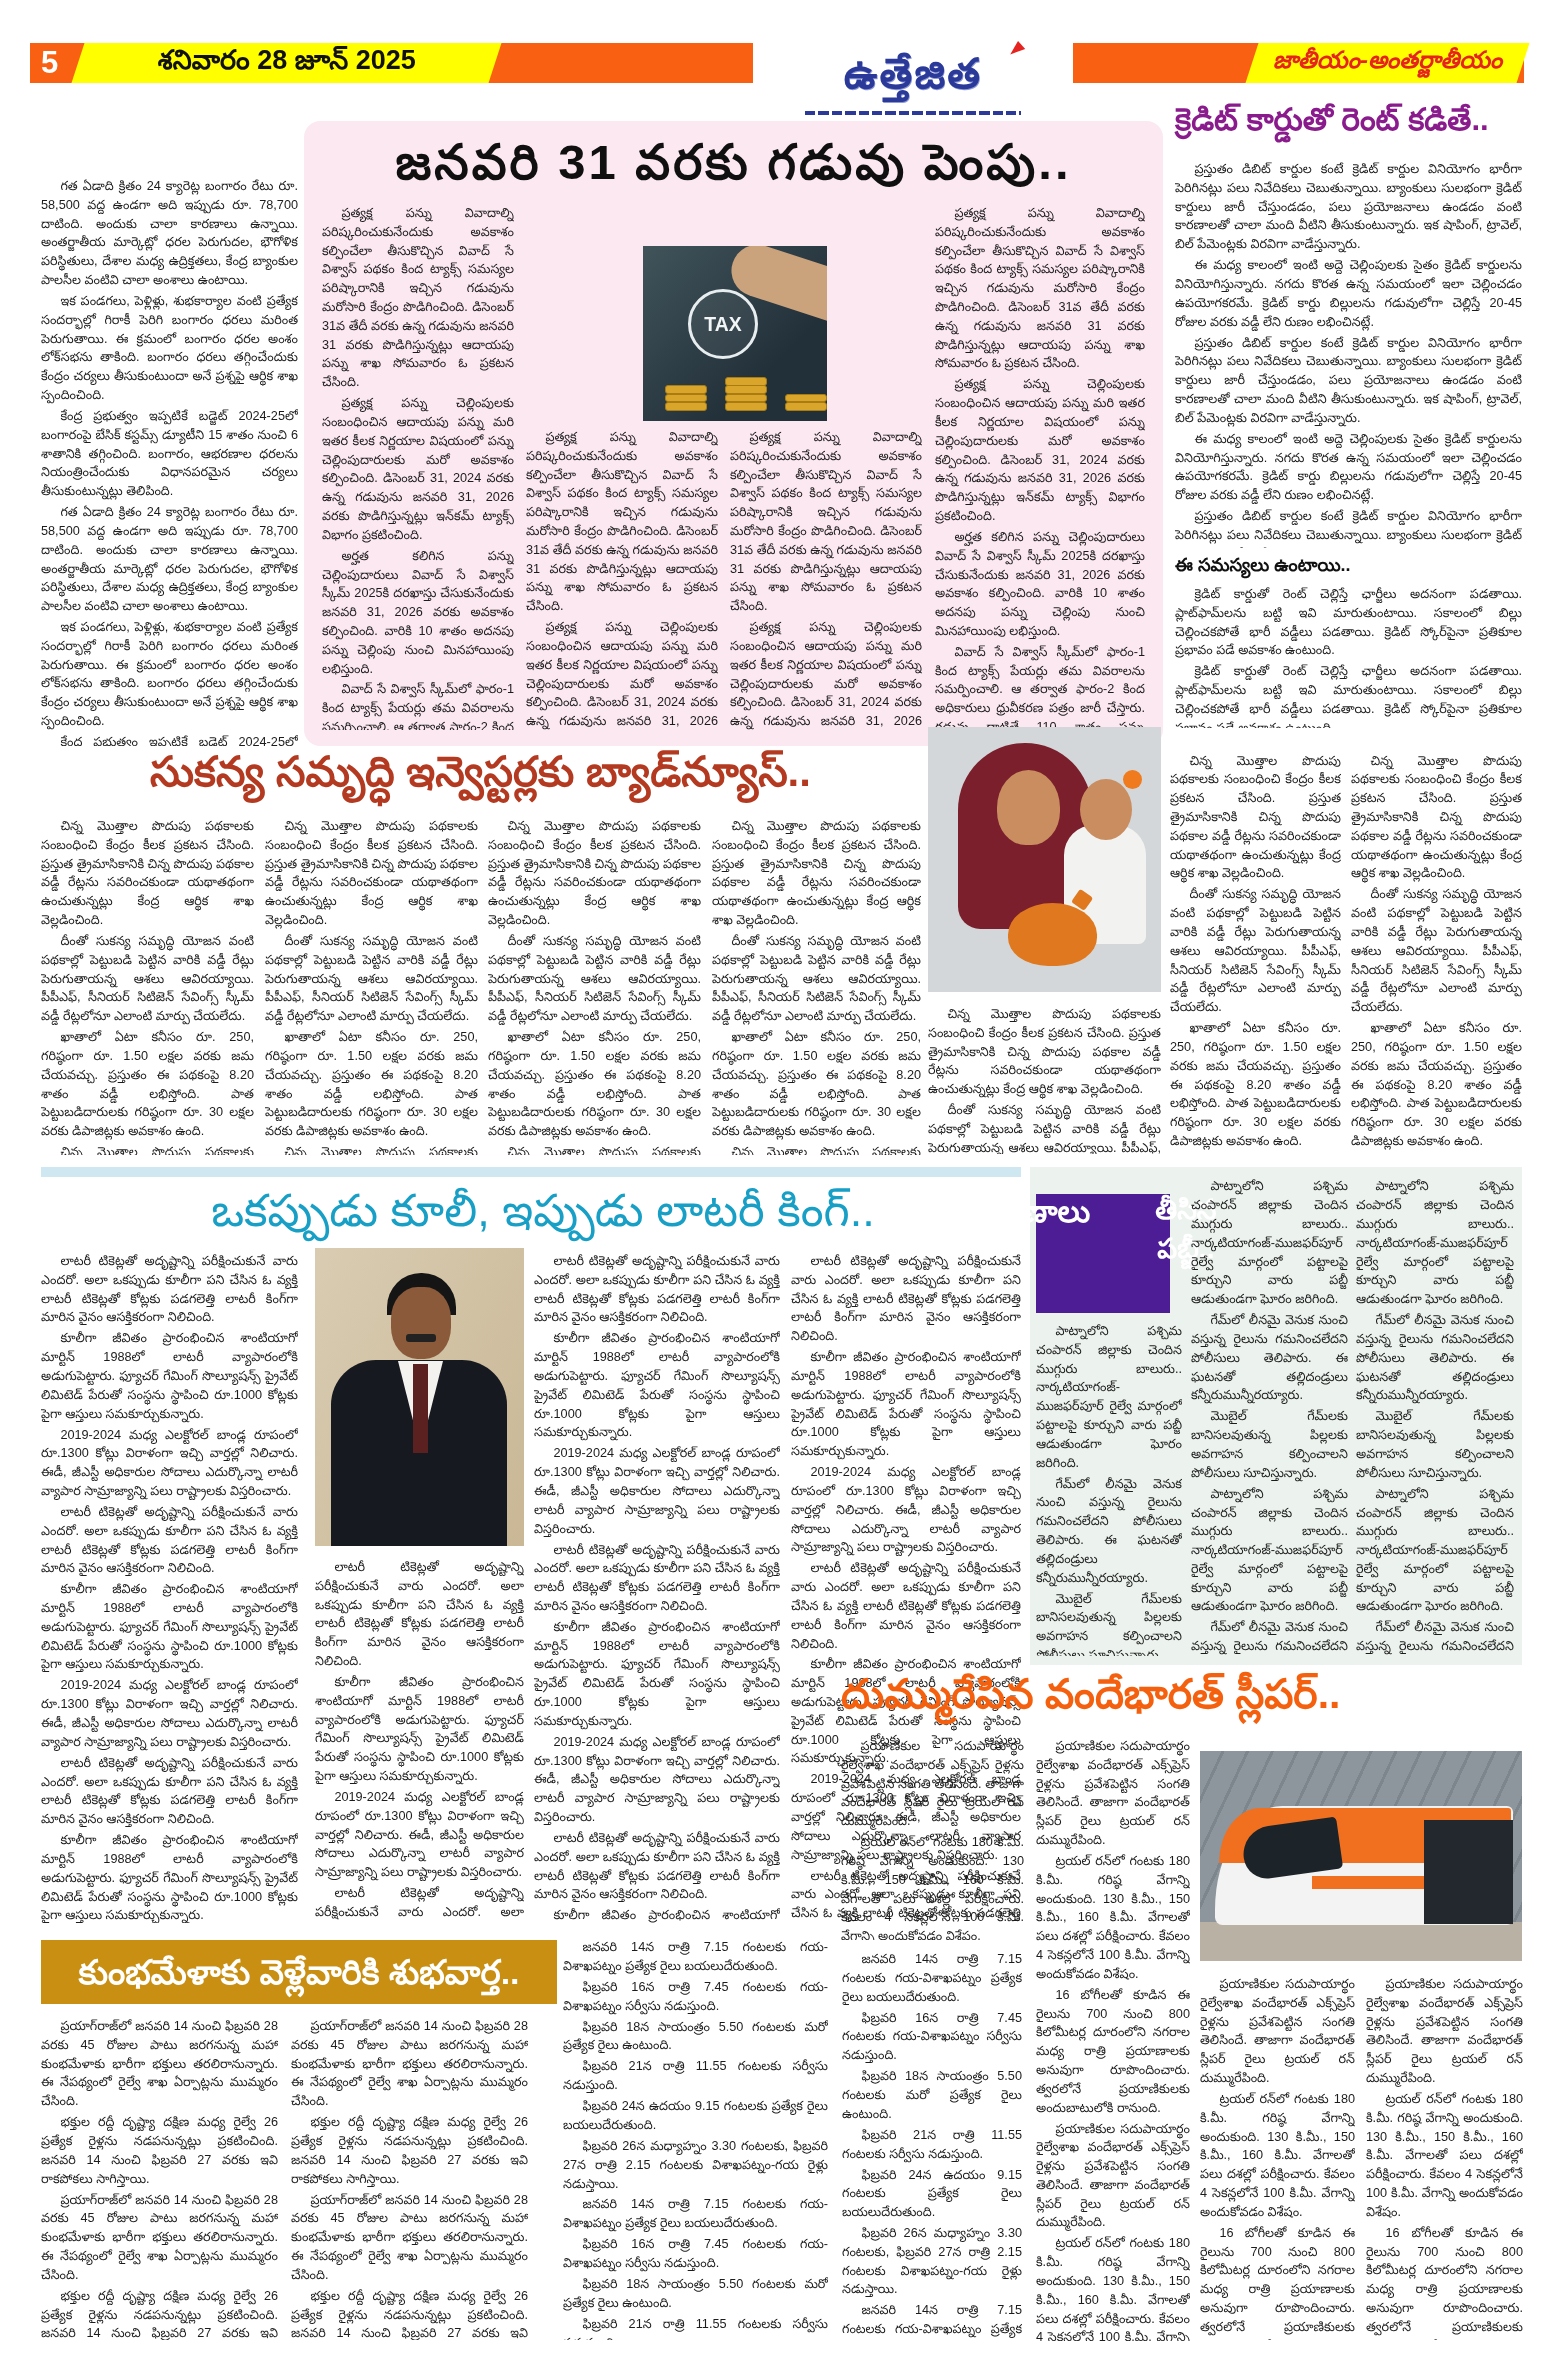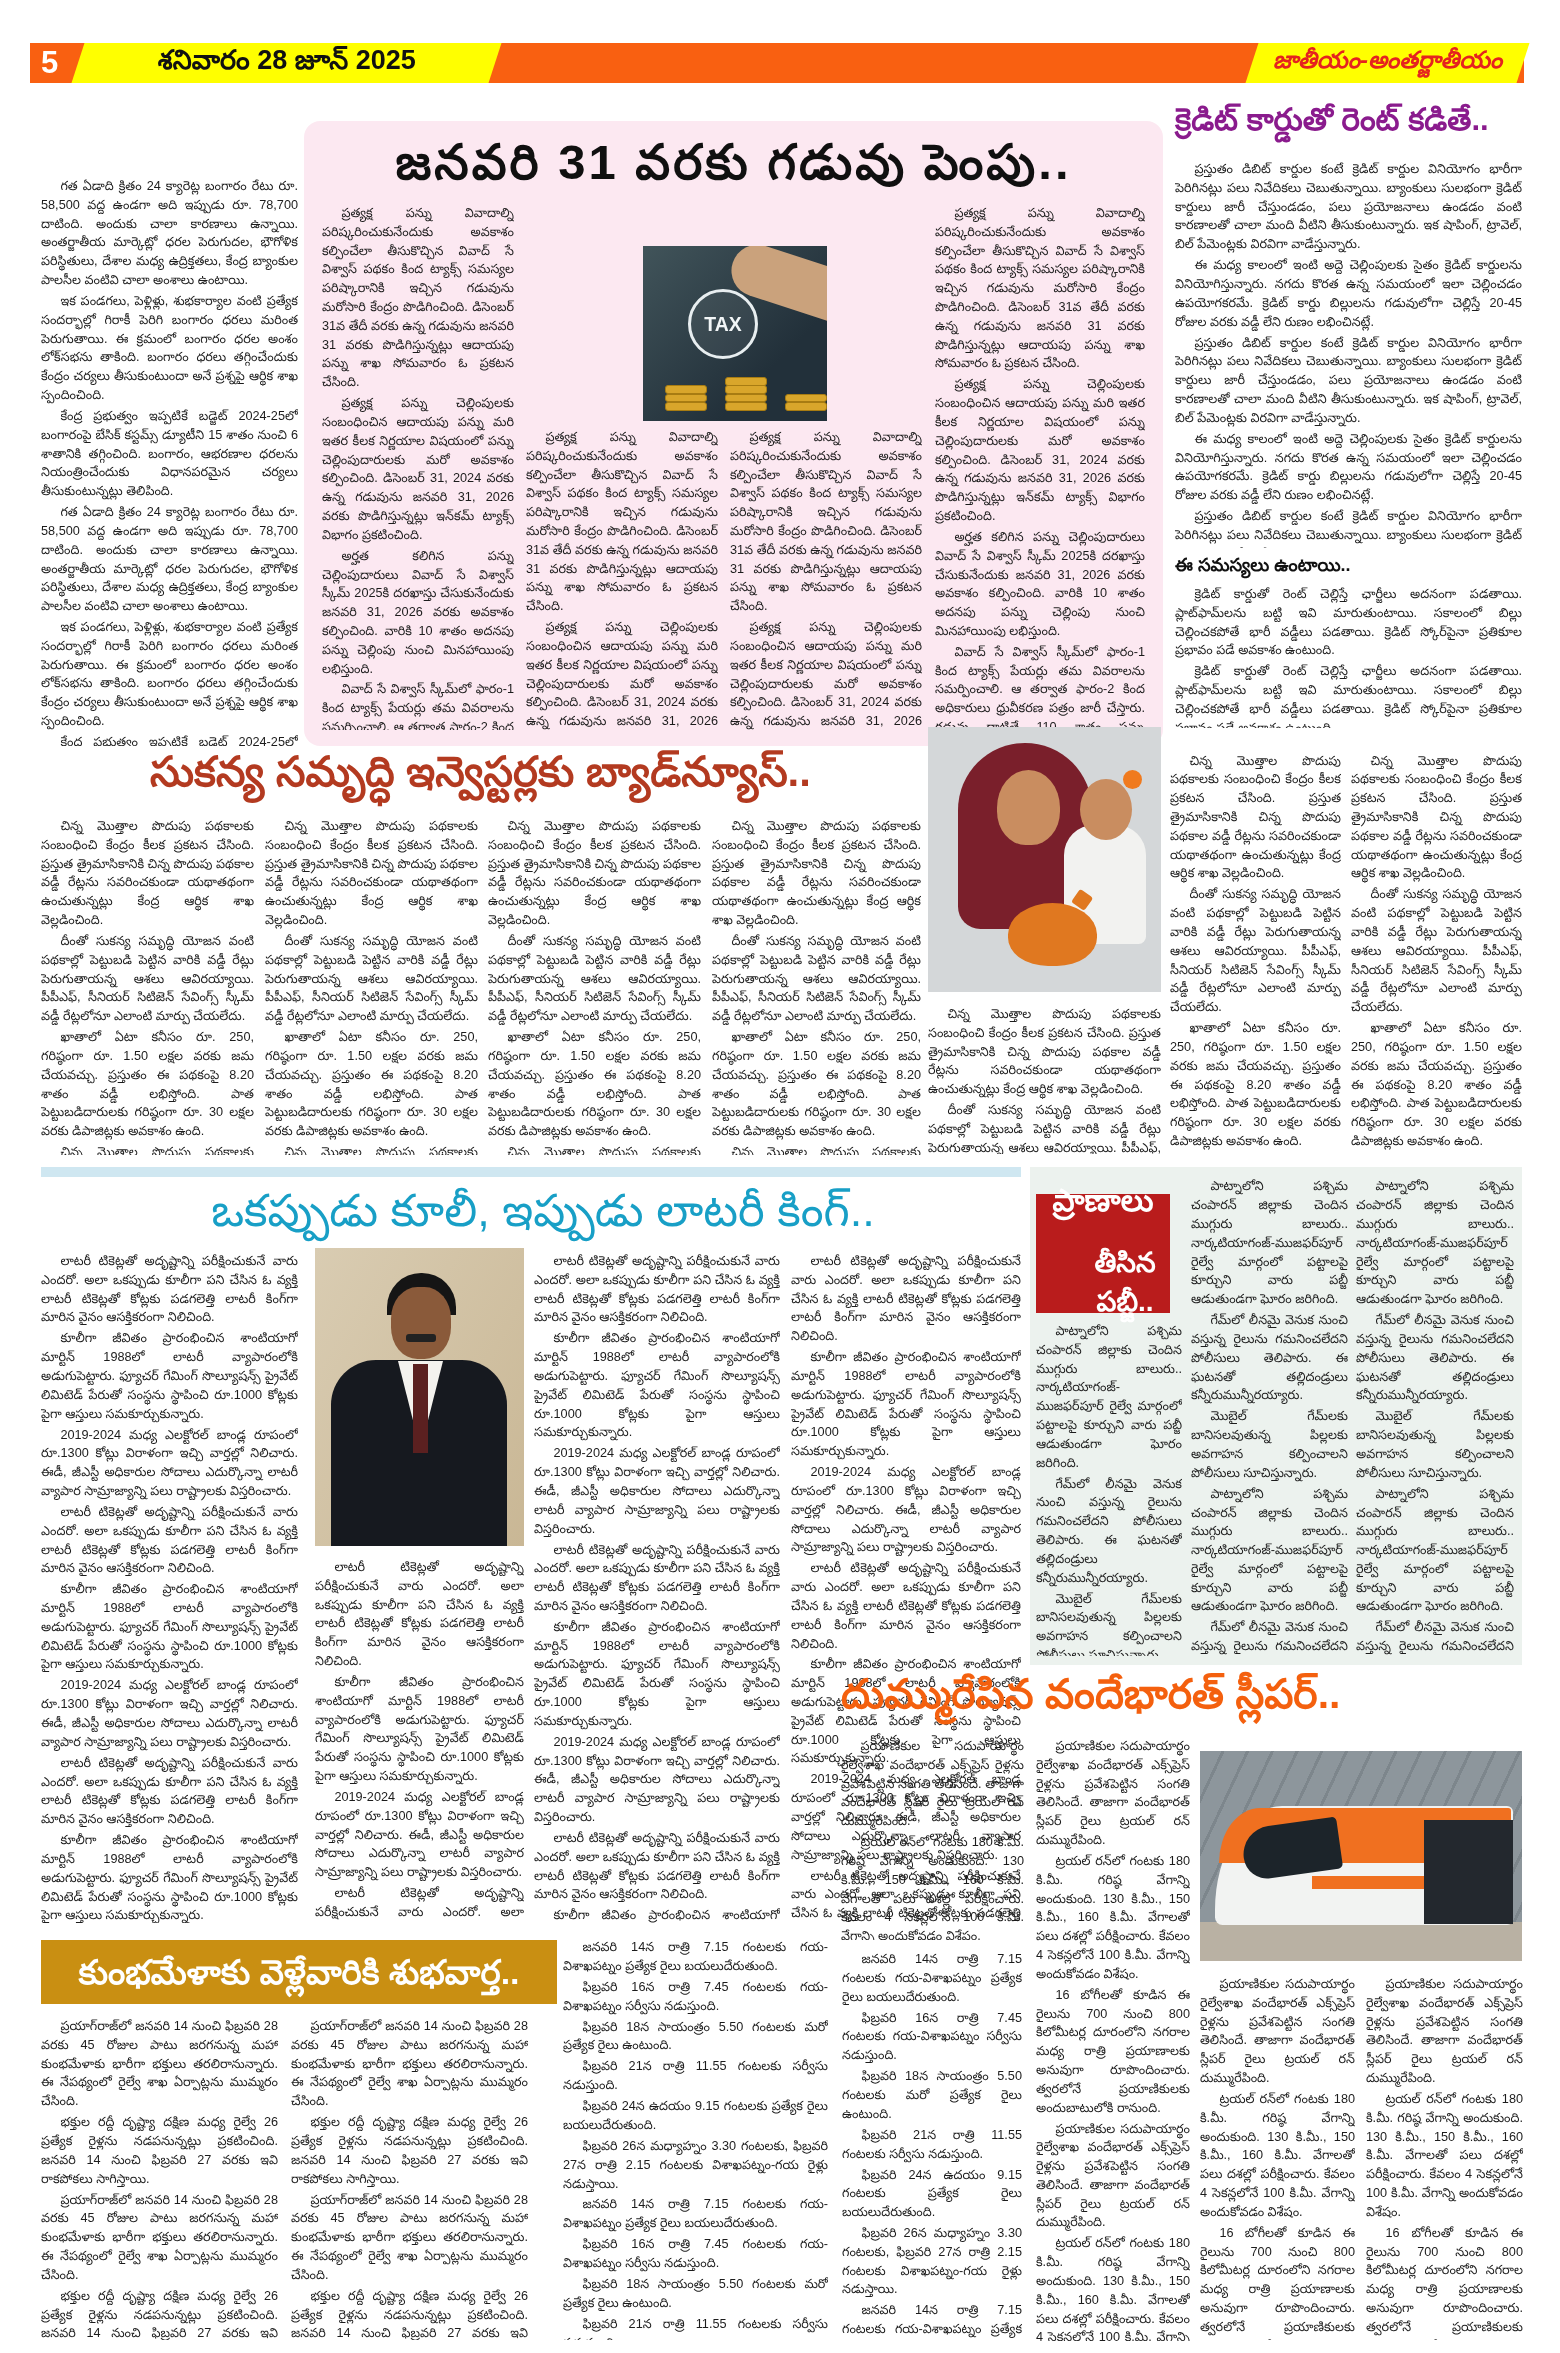--- a/index.html
+++ b/index.html
@@ -25,21 +25,21 @@
   .h-gold{position:absolute;left:0;top:0;width:100%;font-size:34px;font-weight:bold;color:#0d0d0d;text-align:center;}
   .h-tax{position:absolute;left:0;top:13.4px;width:100%;text-align:center;font-size:49px;font-weight:bold;color:#101010;letter-spacing:3px;}
   .h-credit{position:absolute;left:0;top:0;width:100%;font-size:31px;font-weight:bold;color:#8a1b8d;}
   .h-suk{position:absolute;left:0;top:0;width:879px;text-align:center;font-size:42px;font-weight:bold;color:#b33a20;}
   .h-lot{position:absolute;left:12px;top:0;width:100%;text-align:center;font-size:45px;font-weight:normal;color:#189fc6;}
   .h-vande{position:absolute;left:0;top:0;width:100%;font-size:41px;font-weight:bold;color:#f4600e;}
   .subhead{font-size:18px;font-weight:bold;color:#111;}
   
   .tax-box{position:absolute;left:304px;top:121px;width:859px;height:625px;background:#fce8f1;border-radius:16.4px;}
   .pubg-section{position:absolute;left:1030px;top:1167px;width:492px;height:498px;background:#ecf2ee;}
-  .pubg-box{position:absolute;left:6px;top:27px;width:134px;height:119px;background:#b91c1c;color:#fff;text-align:center;display:flex;flex-direction:column;justify-content:center;gap:21px;}
+  .pubg-box{position:absolute;left:6px;top:27px;width:134px;height:119px;background:#4c1d95;color:#fff;text-align:center;display:flex;flex-direction:row;justify-content:center;gap:21px;}
   .pubg-box .l1{font-size:31px;font-weight:bold;}
   .pubg-box .l2{font-size:28px;font-weight:bold;margin-left:44px;}
   .kumbh-bar{position:absolute;left:0;top:1.5px;width:516px;height:64px;background:#c98f12;color:#fff;font-size:34px;font-weight:bold;text-align:center;line-height:64px;}
   .sep-strip{position:absolute;left:41px;top:1167px;width:980px;height:9.7px;background:#cfe7f1;}
   
   .photo{position:absolute;overflow:hidden;}
   .tax-photo{left:339px;top:125px;width:184px;height:175px;background:linear-gradient(135deg,#41545a,#22303a 70%);}
   .tax-circle{position:absolute;left:45px;top:43px;width:64px;height:64px;border:3px solid #e8eef0;border-radius:50%;color:#f2f6f7;font-size:19.4px;font-weight:bold;display:flex;align-items:center;justify-content:center;background:rgba(255,255,255,.06);}
   .coin{position:absolute;background:#d9a62b;border:0.7px solid #a87c12;border-radius:3px;width:40px;height:6.7px;}
   .hand{position:absolute;right:-15px;top:7.5px;width:112px;height:52px;background:#caa27c;border-radius:30px 0 0 30px;transform:rotate(18deg);}
@@ -71,20 +71,25 @@
 </head>
 <body>
 
 <div id="page">
 
   <div class="header-bar"></div>
   <div class="page-num">5</div>
   <div class="date-band">
     <span>శనివారం  28 జూన్ 2025</span>
   </div>
+  <div class="masthead-box">
+    <div class="masthead-logo">ఉత్తేజిత</div>
+    <div class="dove"></div>
+    <div class="masthead-tagline-line"></div>
+  </div>
   <div class="edition-band">
     <span>జాతీయం-అంతర్జాతీయం</span>
   </div>
 
   <div class="abs" style="left:41px;top:123px;width:257px;height:622px;">
     <div class="colbox" style="left:0;top:54px;width:257px;height:569px;">
         <p>గత ఏడాది క్రితం 24 క్యారెట్ల బంగారం రేటు రూ. 58,500 వద్ద ఉండగా అది ఇప్పుడు రూ. 78,700 దాటింది. అందుకు చాలా కారణాలు ఉన్నాయి. అంతర్జాతీయ మార్కెట్లో ధరల పెరుగుదల, భౌగోళిక పరిస్థితులు, దేశాల మధ్య ఉద్రిక్తతలు, కేంద్ర బ్యాంకుల పాలసీల వంటివి చాలా అంశాలు ఉంటాయి.</p>
         <p>ఇక పండగలు, పెళ్లిళ్లు, శుభకార్యాల వంటి ప్రత్యేక సందర్భాల్లో గిరాకీ పెరిగి బంగారం ధరలు మరింత పెరుగుతాయి. ఈ క్రమంలో బంగారం ధరల అంశం లోక్‌సభను తాకింది. బంగారం ధరలు తగ్గించేందుకు కేంద్రం చర్యలు తీసుకుంటుందా అనే ప్రశ్నపై ఆర్థిక శాఖ స్పందించింది.</p>
         <p>కేంద్ర ప్రభుత్వం ఇప్పటికే బడ్జెట్ 2024-25లో బంగారంపై బేసిక్ కస్టమ్స్ డ్యూటీని 15 శాతం నుంచి 6 శాతానికి తగ్గించింది. బంగారం, ఆభరణాల ధరలను నియంత్రించేందుకు విధానపరమైన చర్యలు తీసుకుంటున్నట్లు తెలిపింది.</p>
         <p>గత ఏడాది క్రితం 24 క్యారెట్ల బంగారం రేటు రూ. 58,500 వద్ద ఉండగా అది ఇప్పుడు రూ. 78,700 దాటింది. అందుకు చాలా కారణాలు ఉన్నాయి. అంతర్జాతీయ మార్కెట్లో ధరల పెరుగుదల, భౌగోళిక పరిస్థితులు, దేశాల మధ్య ఉద్రిక్తతలు, కేంద్ర బ్యాంకుల పాలసీల వంటివి చాలా అంశాలు ఉంటాయి.</p>

